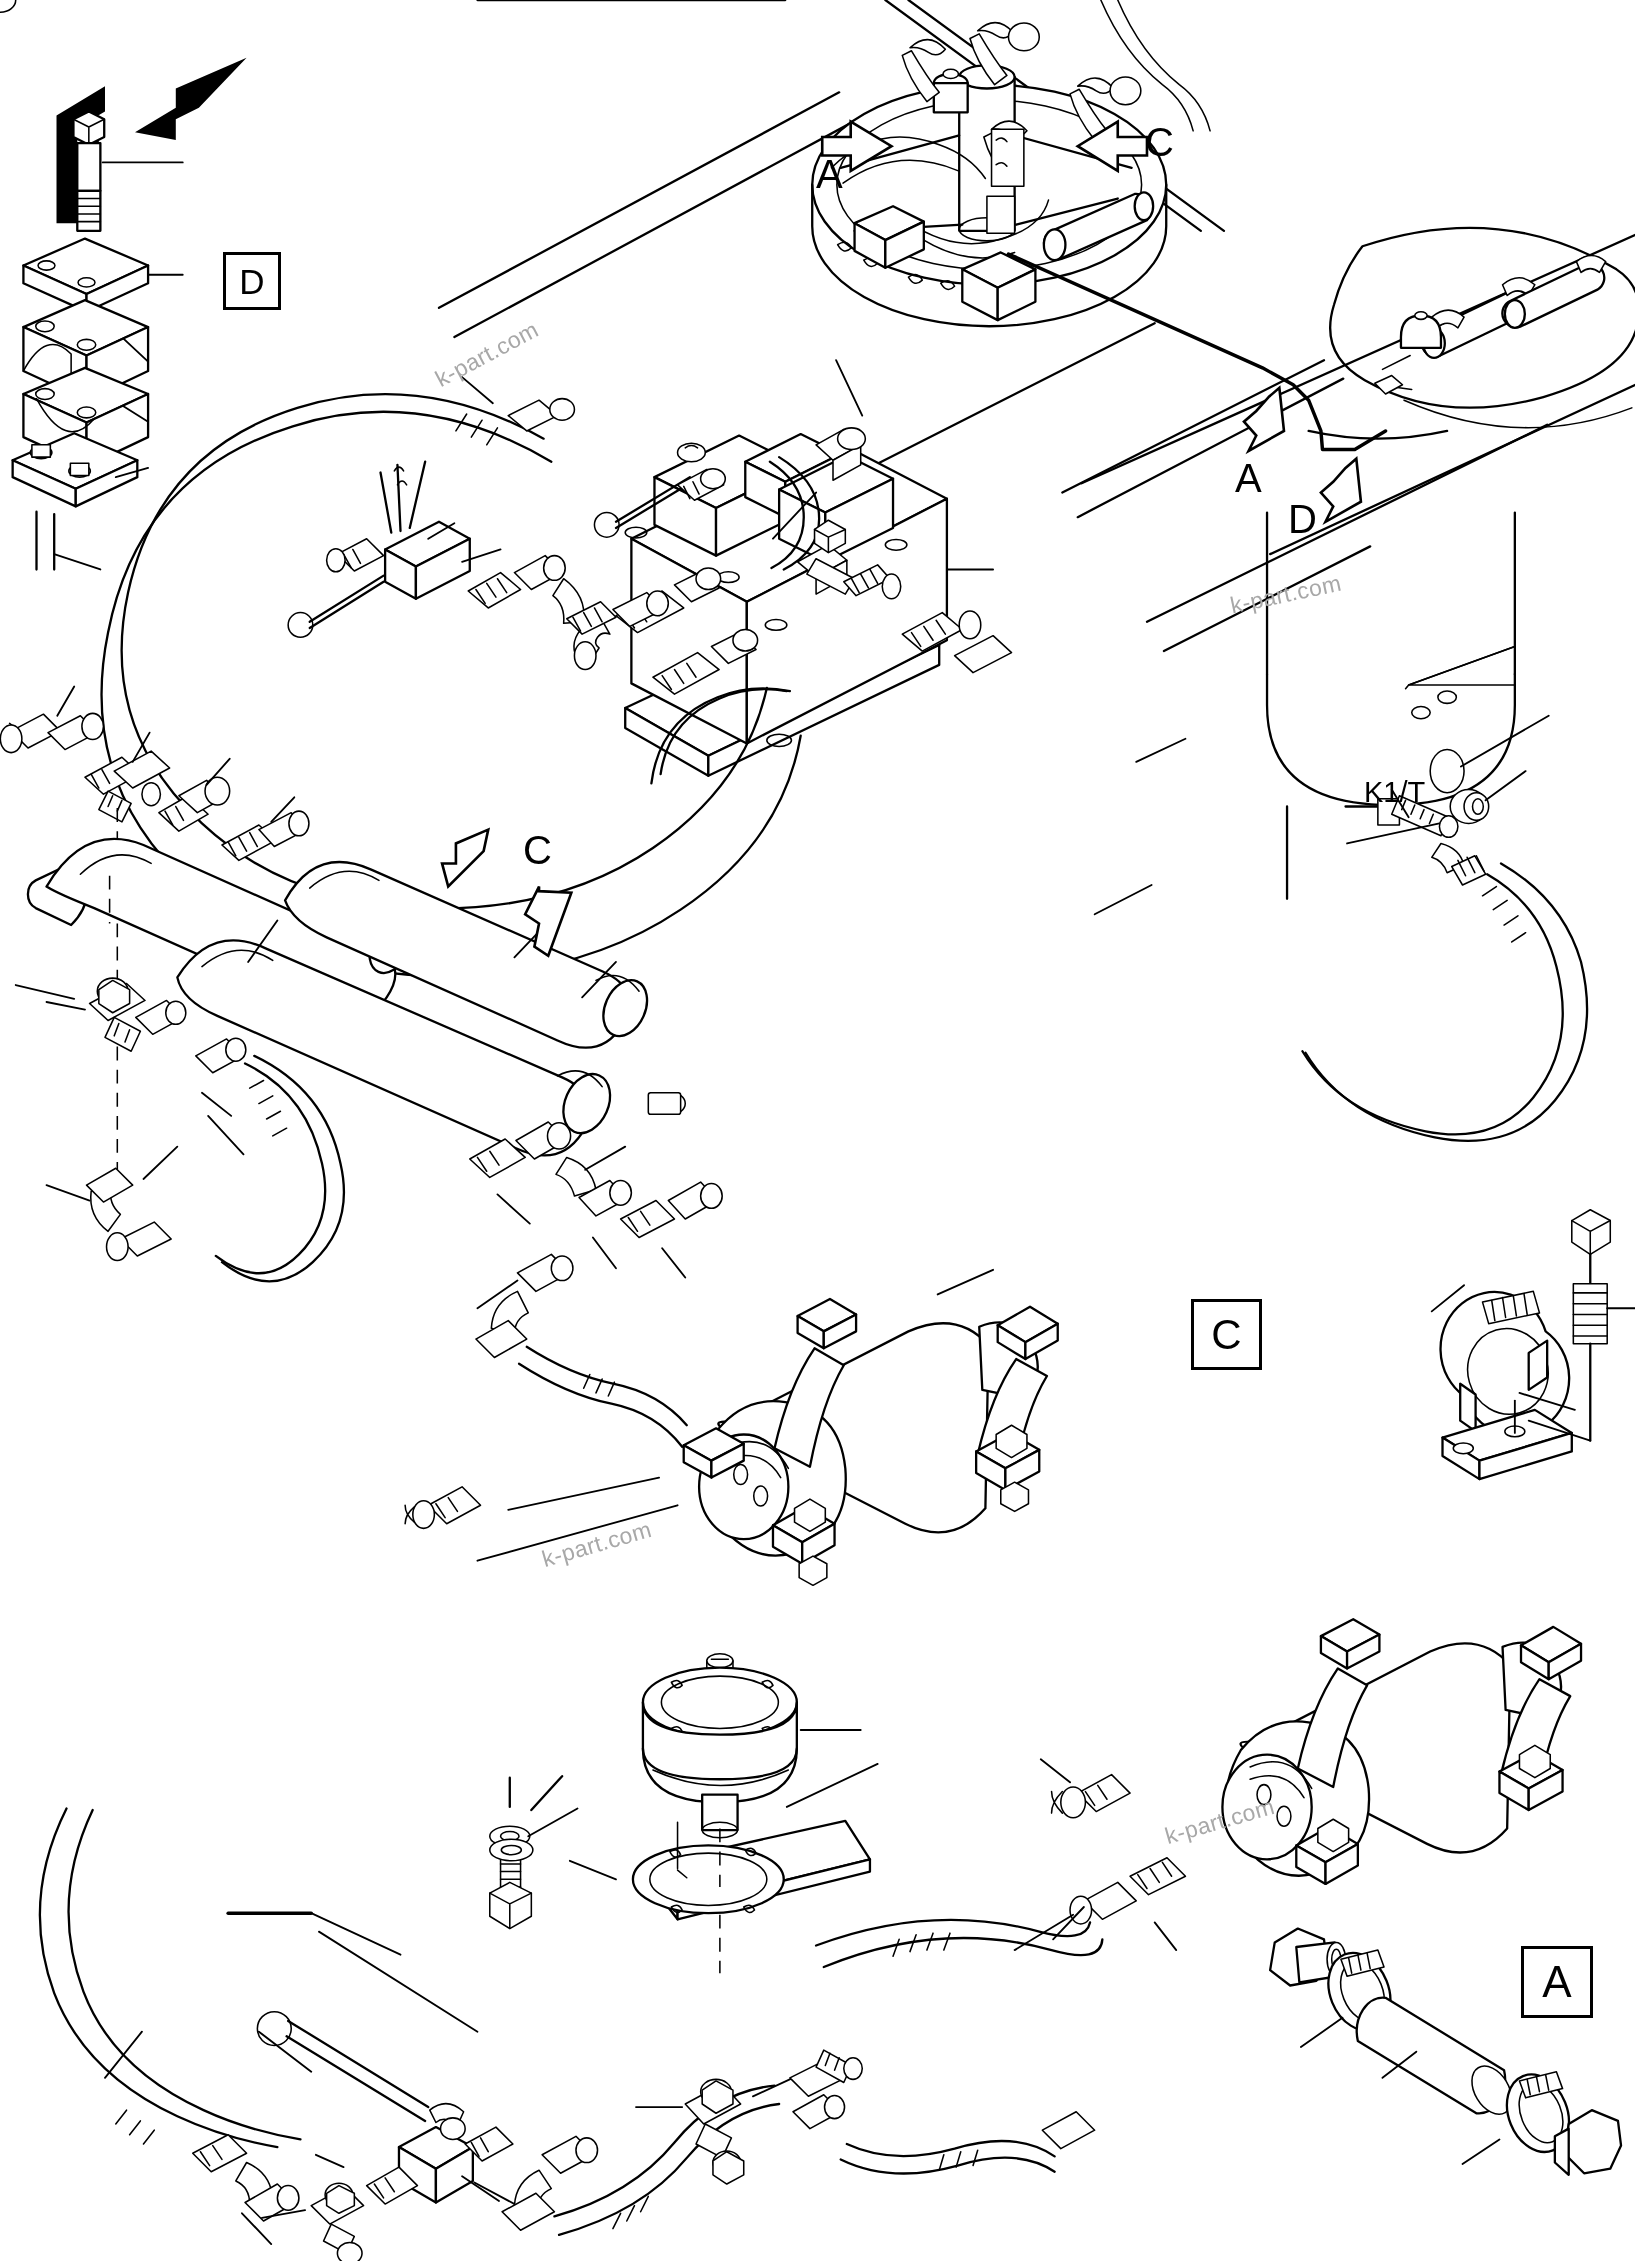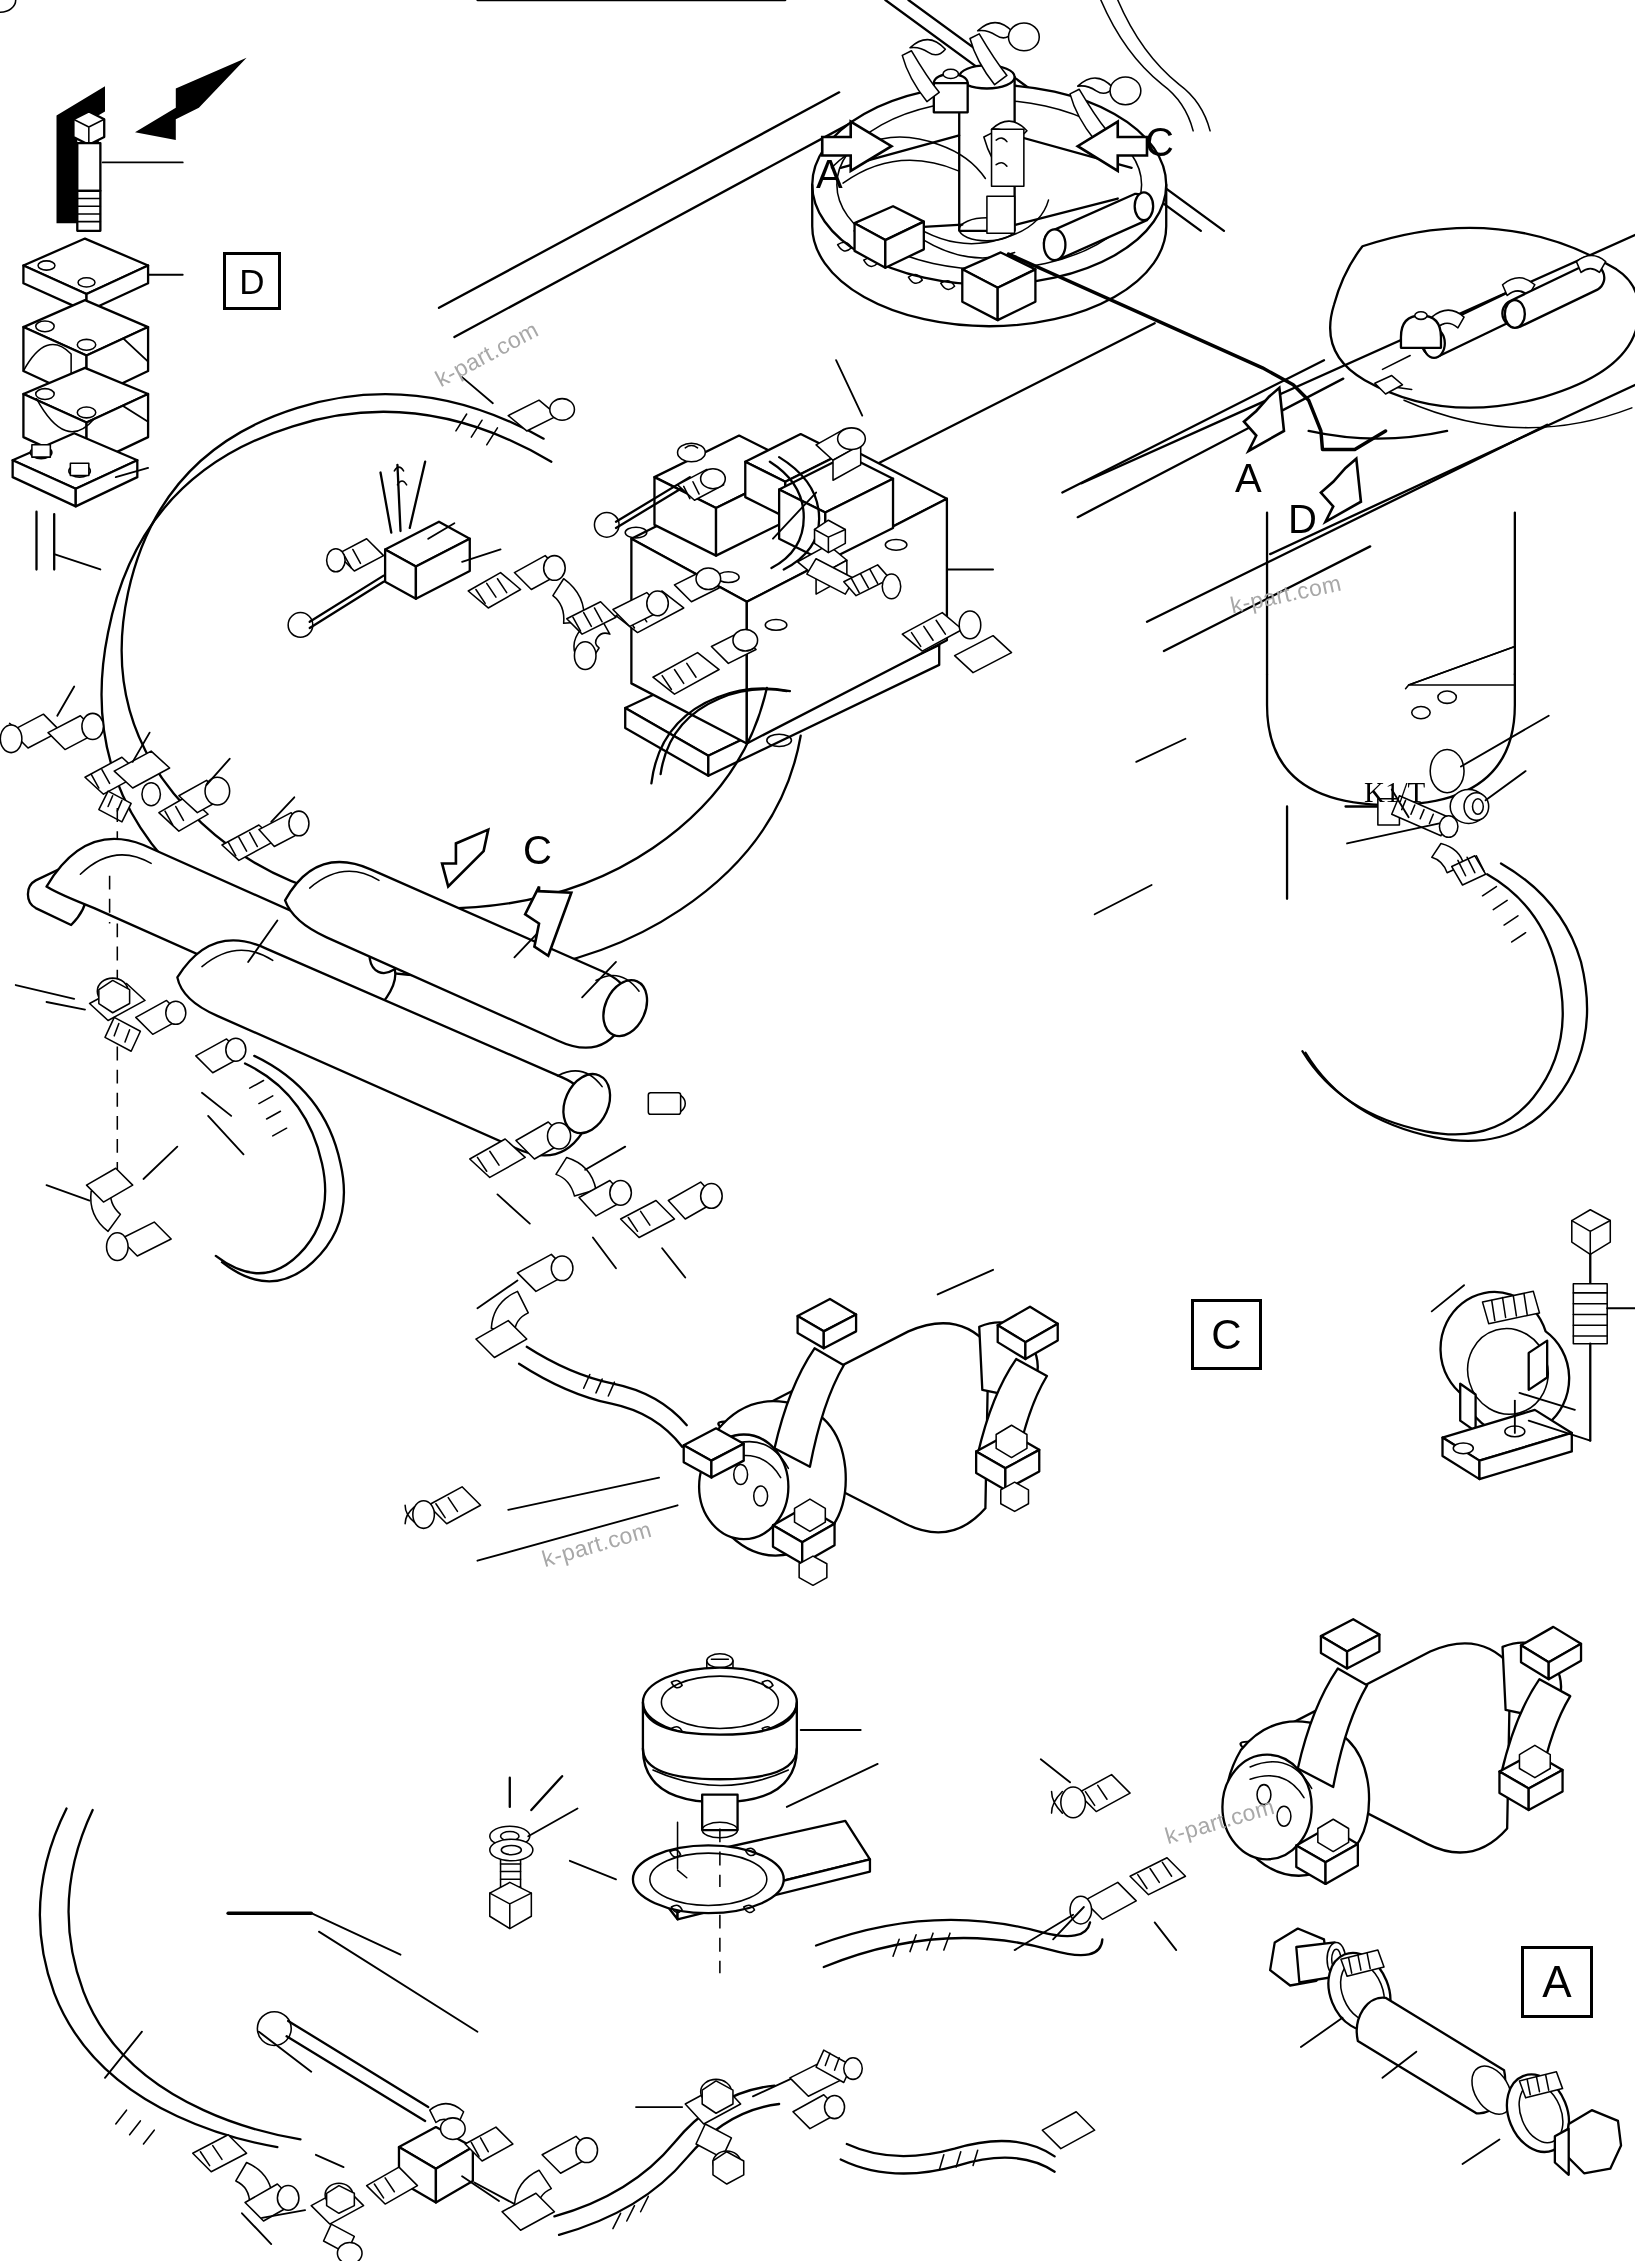--- a/index.html
+++ b/index.html
@@ -873,21 +873,21 @@
   <div class="sec-letter" id="sl0" style="left: 816px; top: 154px; font-size: 40px;">A</div>
   <div class="sec-letter" id="sl1" style="left: 1145px; top: 122px; font-size: 40px;">C</div>
   <div class="sec-letter" id="sl2" style="left: 1235px; top: 458px; font-size: 40px;">A</div>
   <div class="sec-letter" id="sl3" style="left: 1288px; top: 499px; font-size: 40px;">D</div>
   <div class="sec-letter" id="sl4" style="left: 523px; top: 830px; font-size: 40px;">C</div>
 
   <div class="callout-box" id="cb0" style="left: 223px; top: 252px; width: 52px; height: 52px; font-size: 35px;">D</div>
   <div class="callout-box" id="cb1" style="left: 1191px; top: 1299px; width: 65px; height: 65px; font-size: 42px;">C</div>
   <div class="callout-box" id="cb2" style="left: 1521px; top: 1946px; width: 66px; height: 66px; font-size: 44px;">A</div>
 
-  <div class="port-label" id="pl0" style="left: 1364px; top: 776px; font-size: 29px; font-family: Liberation Serif, serif;">K1/T</div>
+  <div class="port-label" id="pl0" style="left: 1364px; top: 776px; font-size: 29px;">K1/T</div>
 
   <div class="wm" id="wm0" style="left: 431px; top: 369px; font-size: 23px; color: rgb(168, 168, 168); transform: rotate(-28deg); transform-origin: left top;">k-part.com</div>
   <div class="wm" id="wm1" style="left: 1228px; top: 593px; font-size: 23px; color: rgb(168, 168, 168); transform: rotate(-12deg); transform-origin: left top;">k-part.com</div>
   <div class="wm" id="wm2" style="left: 539px; top: 1547px; font-size: 23px; color: rgb(168, 168, 168); transform: rotate(-16deg); transform-origin: left top;">k-part.com</div>
   <div class="wm" id="wm3" style="left: 1162px; top: 1824px; font-size: 23px; color: rgb(168, 168, 168); transform: rotate(-16deg); transform-origin: left top;">k-part.com</div>
 
 </div>
 
 
 </body></html>

